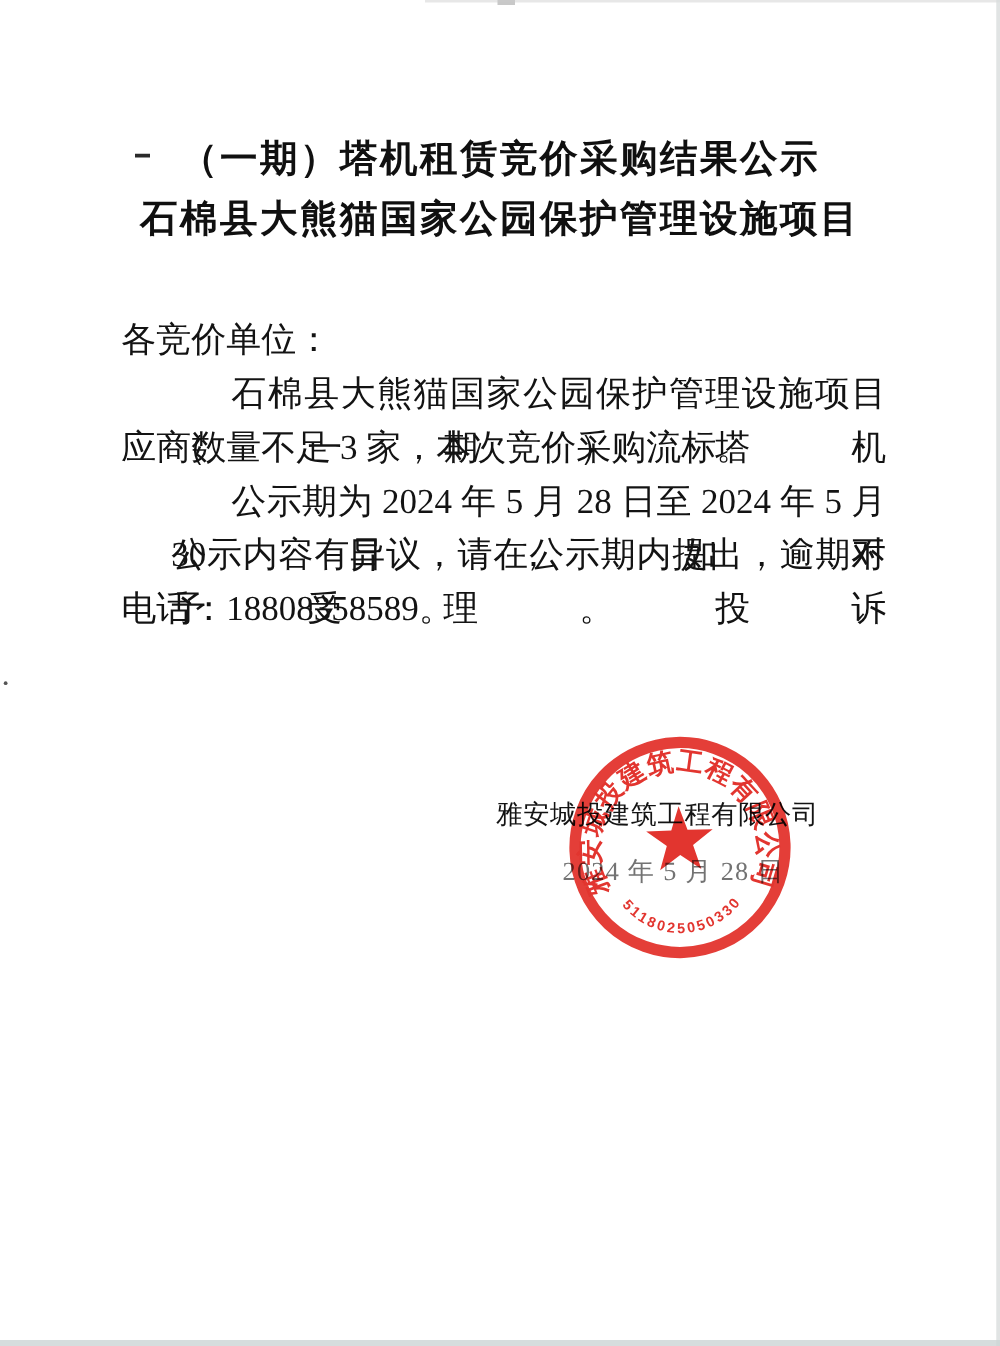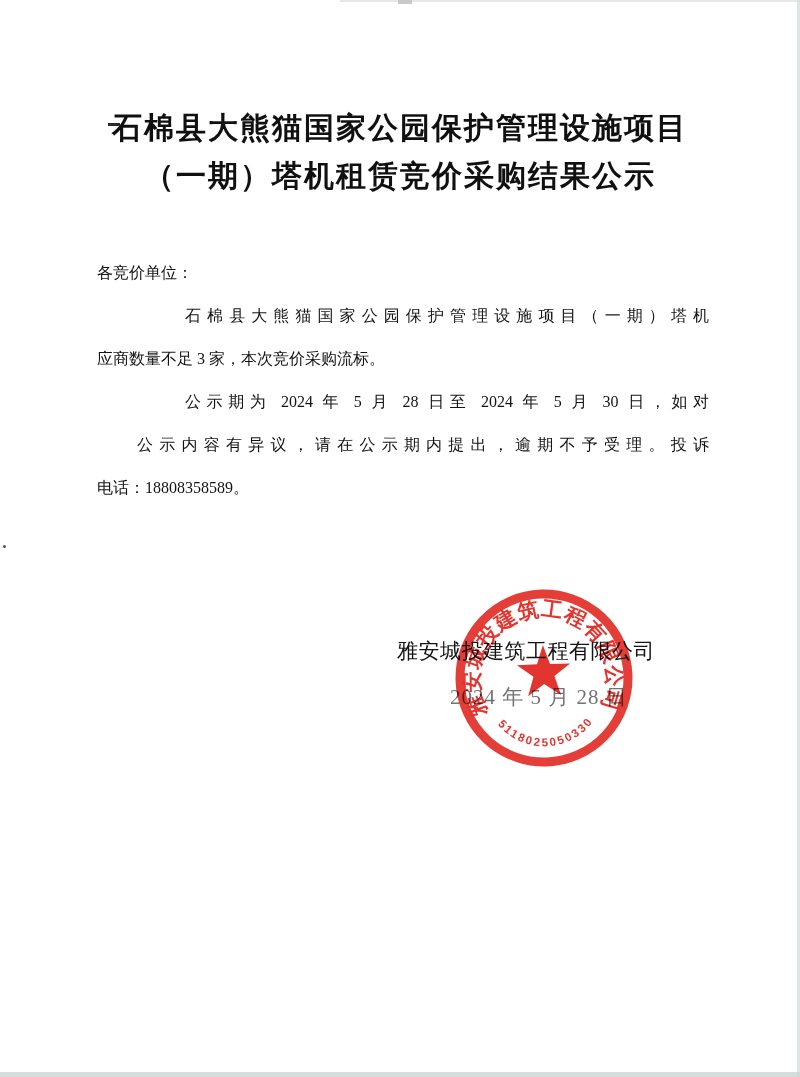--- a/index.html
+++ b/index.html
@@ -17,21 +17,21 @@
     text-align:center;
     font-family:"Liberation Sans","DejaVu Sans",sans-serif;
     font-weight:bold;
     font-size:30px;line-height:48px;letter-spacing:2px;
     color:#101010;
   }
 
   
   .doc-body{
     position:absolute;top:251px;left:97px;width:612px;
-    font-size:16px;line-height:43px;
+    font-size:28px;line-height:43px;
     color:#131313;
   }
   .line{height:43px;white-space:nowrap;}
   .line.justify{
     white-space:normal;
     text-align:justify;
     text-align-last:justify;
     margin-left:40px;
   }
   .line.indent{text-indent:48px;}
@@ -68,22 +68,22 @@
   .top-strip{left:340px;top:0;width:460px;height:2px;background:#c9c9c9;opacity:.45;}
   .right-edge{right:0;top:0;width:3px;height:1077px;background:#dadddd;opacity:.8;}
   .bottom-edge{left:0;bottom:0;width:800px;height:5px;background:#ccd4d4;opacity:.8;}
 </style>
 </head>
 <body style="color: rgb(19, 19, 19); background: rgb(255, 255, 255);">
 
 <div class="page">
 
   <div class="doc-title">
+    <div>（一期）塔机租赁竞价采购结果公示</div>
     <div>石棉县大熊猫国家公园保护管理设施项目</div>
-    <div>（一期）塔机租赁竞价采购结果公示</div>
   </div>
 
   <div class="doc-body">
     <div class="line">各竞价单位：</div>
     <div class="line indent justify">石棉县大熊猫国家公园保护管理设施项目（一期）塔机</div>
     <div class="line">应商数量不足 3 家，本次竞价采购流标。</div>
     <div class="line indent justify">公示期为 2024 年 5 月 28 日至 2024 年 5 月 30 日，如对</div>
     <div class="line justify">公示内容有异议，请在公示期内提出，逾期不予受理。投诉</div>
     <div class="line">电话：18808358589。</div>
   </div>

